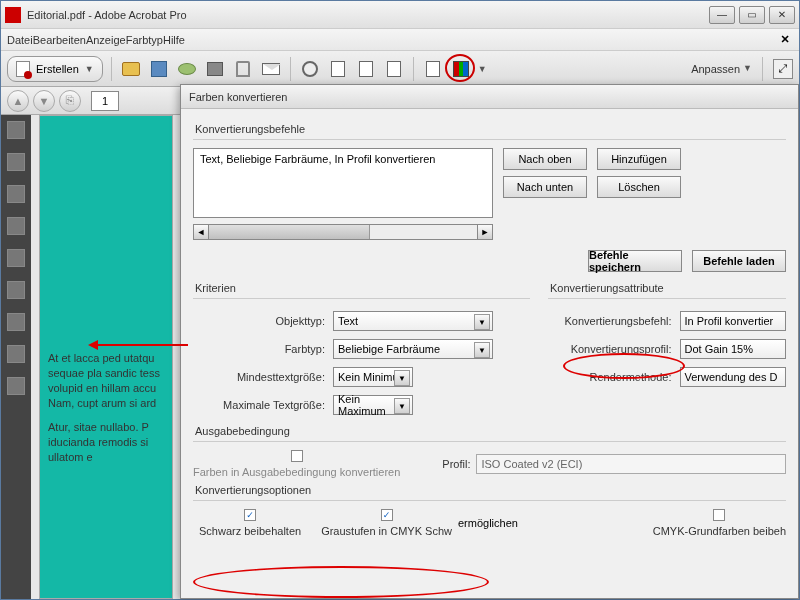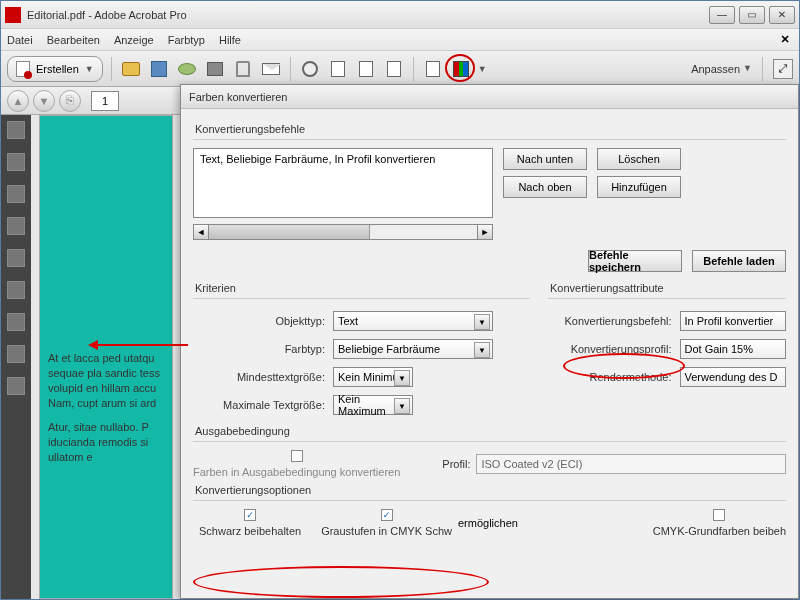--- a/index.html
+++ b/index.html
@@ -3,21 +3,21 @@
 <meta charset="utf-8">
 <style>
 * { box-sizing: border-box; margin: 0; padding: 0; font-family: "Segoe UI", Tahoma, sans-serif; font-size: 11px; }
 body { background: #999; width: 800px; height: 600px; overflow: hidden; position: relative; }
 .window { width: 800px; height: 600px; background: #fff; border: 1px solid #5a7aa0; display: flex; flex-direction: column; }
 .titlebar { height: 28px; background: linear-gradient(#f5f5f5, #e0e0e0); display: flex; align-items: center; padding: 0 4px; border-bottom: 1px solid #ccc; }
 .title-icon { width: 16px; height: 16px; background: #c00; margin-right: 6px; }
 .title-text { flex: 1; color: #333; }
 .win-btns { display: flex; gap: 4px; }
 .win-btn { width: 26px; height: 18px; background: linear-gradient(#f5f5f5,#d0d0d0); border: 1px solid #888; border-radius: 2px; display: flex; align-items: center; justify-content: center; font-size: 10px; color: #333; }
-.menubar { height: 22px; background: linear-gradient(#f5f5f5,#e8e8e8); display: flex; align-items: center; padding: 0 6px; border-bottom: 1px solid #ccc; gap: 14px; }
+.menubar { height: 22px; background: linear-gradient(#f5f5f5,#e8e8e8); display: flex; align-items: center; padding: 0 6px; border-bottom: 1px solid #ccc; }
 .menubar span { color: #333; }
 .menubar-x { margin-left: auto; width: 16px; height: 16px; display: flex; align-items: center; justify-content: center; font-weight: bold; }
 .toolbar { height: 36px; background: linear-gradient(#f0f0f0,#dcdcdc); display: flex; align-items: center; padding: 0 6px; border-bottom: 1px solid #aaa; gap: 6px; }
 .create-btn { height: 26px; padding: 0 8px; background: linear-gradient(#fafafa,#e0e0e0); border: 1px solid #999; border-radius: 9px; display: flex; align-items: center; gap: 6px; }
 .create-icon { width: 14px; height: 16px; background: #fff; border:1px solid #888; position: relative; }
 .create-icon::after { content:""; position:absolute; right:-3px; bottom:-3px; width:8px; height:8px; border-radius:50%; background:#b00; color:#fff; font-size:8px; line-height:8px; text-align:center; }
 .tb-sep { width: 1px; height: 24px; background: #bbb; margin: 0 2px; }
 .tb-icon { width: 22px; height: 22px; display: flex; align-items: center; justify-content: center; border-radius: 2px; }
 .folder-i { width: 18px; height: 14px; background: #e8c050; border: 1px solid #a07020; border-radius: 2px; }
 .save-i { width: 16px; height: 16px; background: #5a8ac0; border: 1px solid #36608a; }
@@ -208,26 +208,26 @@
         <div class="cmd-scroll">
           <div class="scroll-arrow">◄</div>
           <div class="scroll-track">
               <div class="scroll-thumb"></div>
             </div>
           <div class="scroll-arrow">►</div>
         </div>
       </div>
       <div class="cmd-btns">
         <div class="cmd-row">
+          <div class="btn">Nach oben</div>
+          <div class="btn">Hinzufügen</div>
+        </div>
+        <div class="cmd-row">
           <div class="btn">Nach unten</div>
           <div class="btn">Löschen</div>
-        </div>
-        <div class="cmd-row">
-          <div class="btn">Nach oben</div>
-          <div class="btn">Hinzufügen</div>
         </div>
       </div>
     </div>
     <div class="save-load-row">
       <div class="btn wide">Befehle speichern</div>
       <div class="btn wide">Befehle laden</div>
     </div>
 
     <div class="two-col">
       <div class="left-col">

